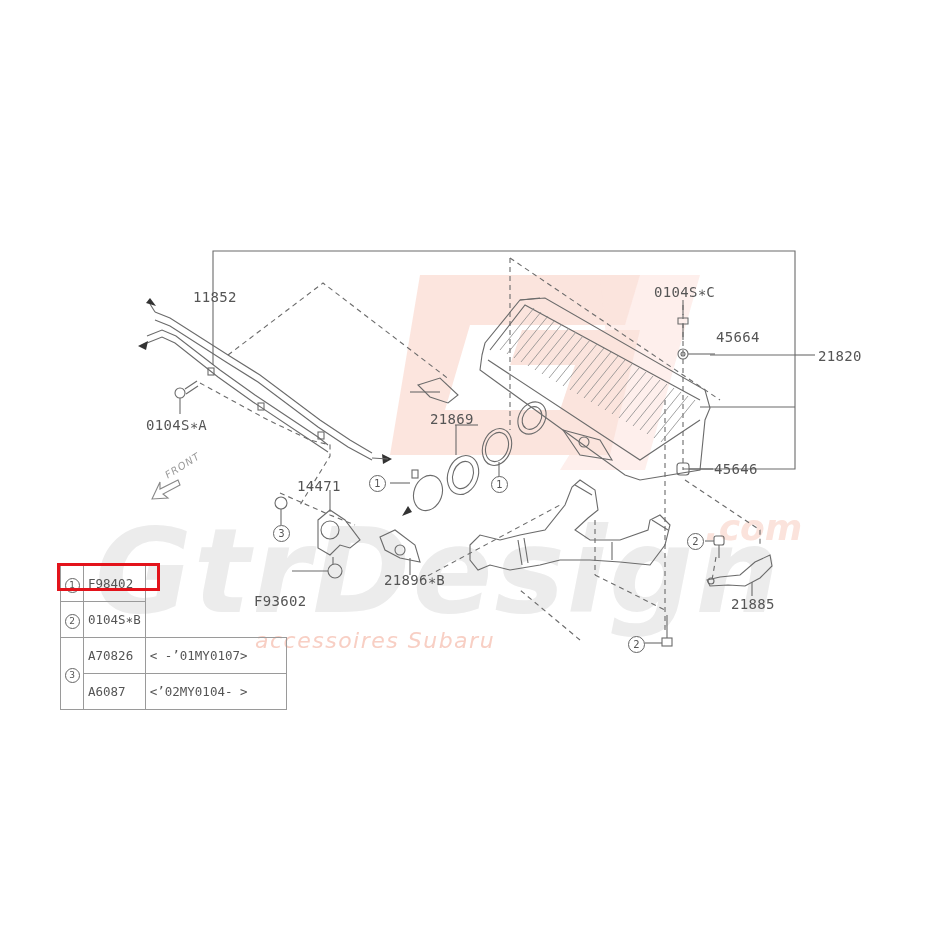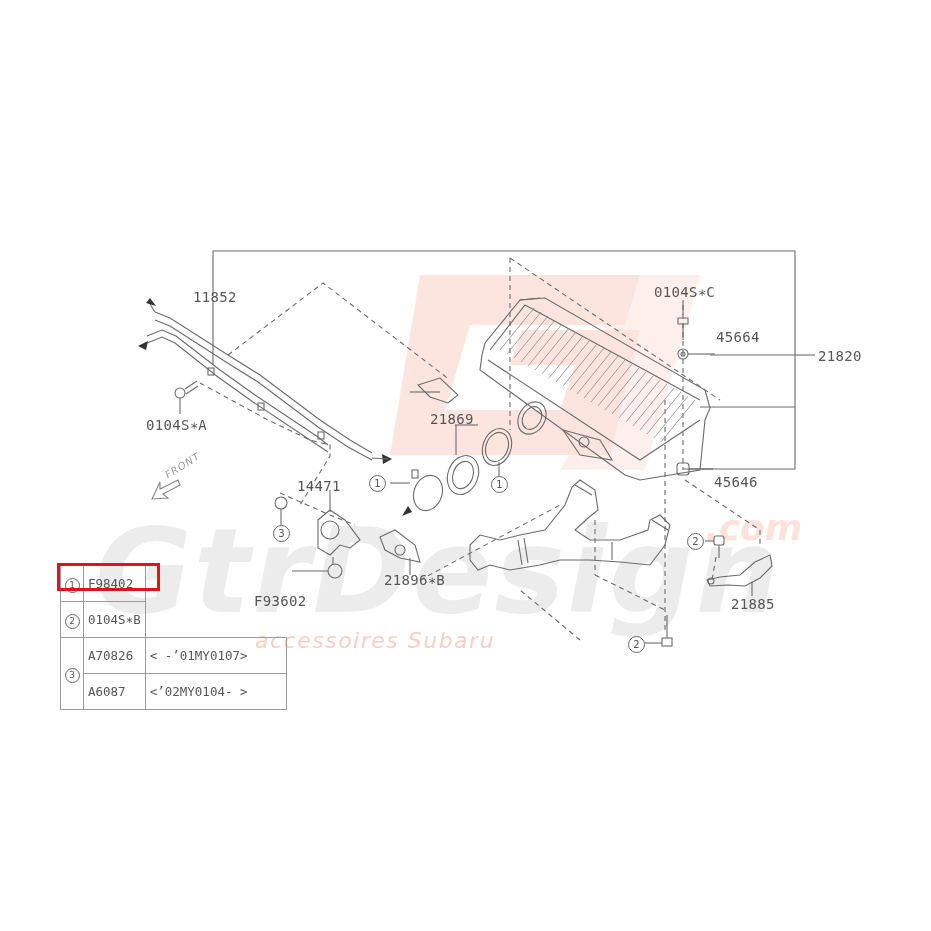--- a/index.html
+++ b/index.html
@@ -206,21 +206,21 @@
       <path d="M152,499 L160,482 L160,489 L178,480 L180,485 L163,494 L168,498 Z"></path>
     </g>
   </g>
 </svg>
 
 <span class="lbl" style="left:193px;top:290px;">11852</span>
 <span class="lbl" style="left:146px;top:418px;">0104S∗A</span>
 <span class="lbl" style="left:654px;top:285px;">0104S∗C</span>
 <span class="lbl" style="left:716px;top:330px;">45664</span>
 <span class="lbl" style="left:818px;top:349px;">21820</span>
-<span class="lbl" style="left:714px;top:462px;margin-top:13px;">45646</span>
+<span class="lbl" style="left:714px;top:462px;">45646</span>
 <span class="lbl" style="left:430px;top:412px;">21869</span>
 <span class="lbl" style="left:297px;top:479px;">14471</span>
 <span class="lbl" style="left:254px;top:594px;">F93602</span>
 <span class="lbl" style="left:384px;top:573px;">21896∗B</span>
 <span class="lbl" style="left:731px;top:597px;">21885</span>
 
 <span class="wm" style="left:163px;top:460px;font-size:10px;color:#9a9a9a;transform:rotate(-32deg);letter-spacing:1px;">FRONT</span>
 
 <span class="callout" style="left:369px;top:475px;">1</span>
 <span class="callout" style="left:491px;top:476px;">1</span>

